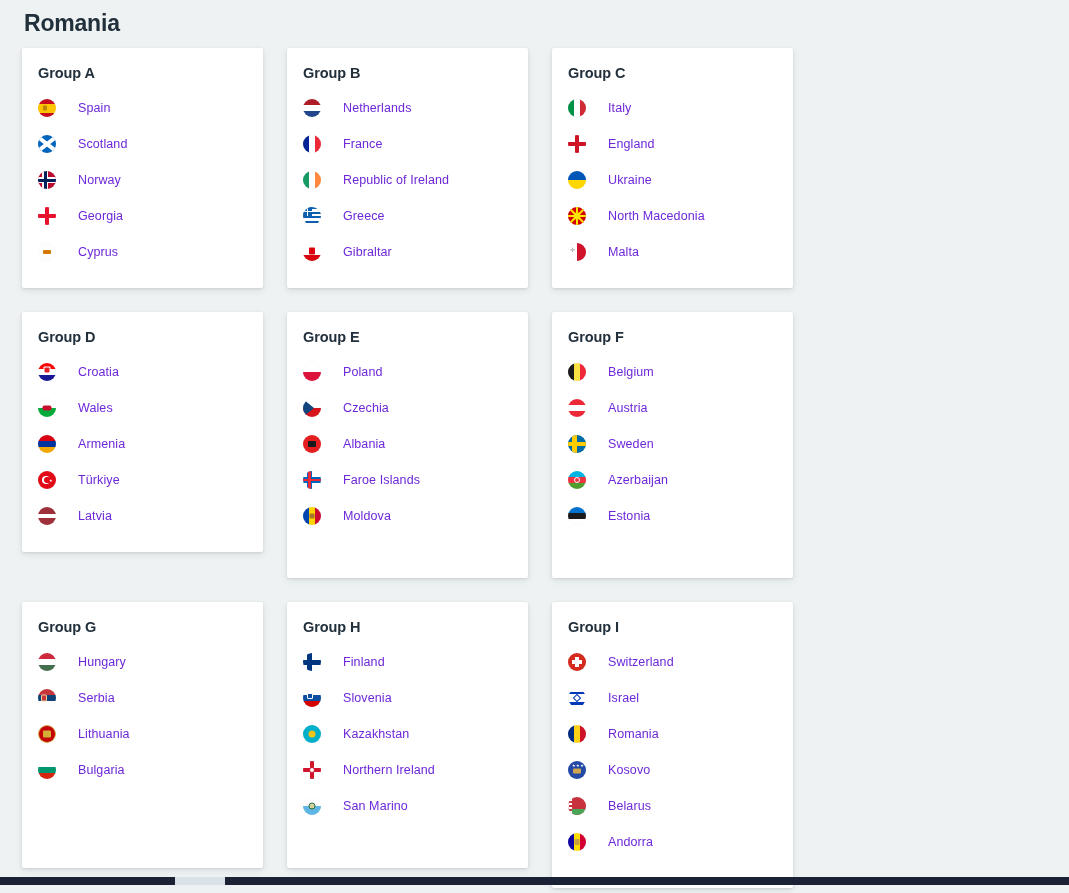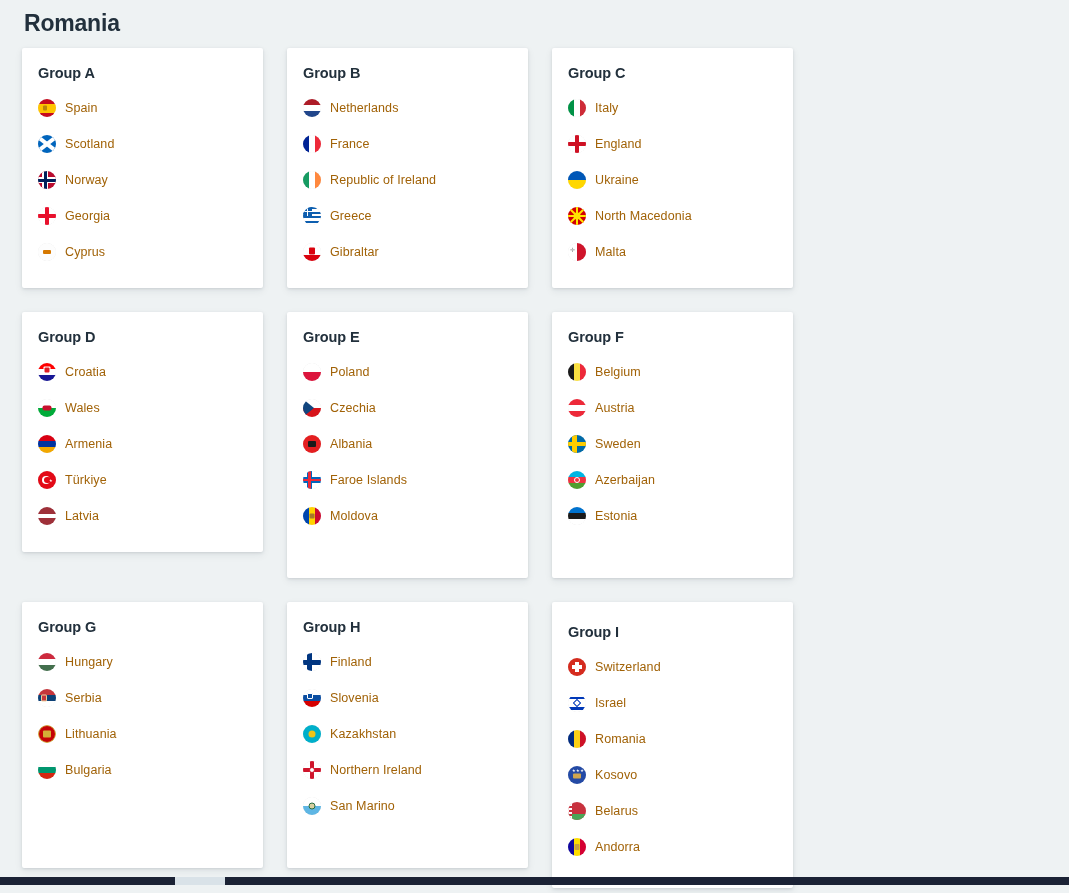--- a/index.html
+++ b/index.html
@@ -41,43 +41,43 @@
     width: 241px;
     background: #ffffff;
     border-radius: 2px;
     box-shadow: 0 1px 3px rgba(30,45,60,0.13), 0 3px 8px rgba(30,45,60,0.07);
     padding: 14px 16px 18px 16px;
     display: flex;
     flex-direction: column;
   }
   .card.row1 { min-height: 230px; }
   .card.row2 { min-height: 266px; }
-  .card.row3 { min-height: 286px; justify-content: center; }
+  .card.row3 { min-height: 286px; }
   .card-title {
     font-size: 14.5px;
     font-weight: bold;
     color: #22303c;
     margin: 0 0 6px 0;
     line-height: 22px;
     letter-spacing: -0.1px;
   }
   .team-list {
     list-style: none;
     margin: 0;
     padding: 0;
   }
   .team {
     display: flex;
     align-items: center;
     height: 36px;
   }
   .team-name {
     font-size: 12.5px;
-    color: #a16207;
-    margin-left: 9px;
+    color: #6d28d9;
+    margin-left: 22px;
     white-space: nowrap;
     letter-spacing: 0.1px;
   }
   .flag {
     width: 18px;
     height: 18px;
     min-width: 18px;
     border-radius: 50%;
     position: relative;
     overflow: hidden;

